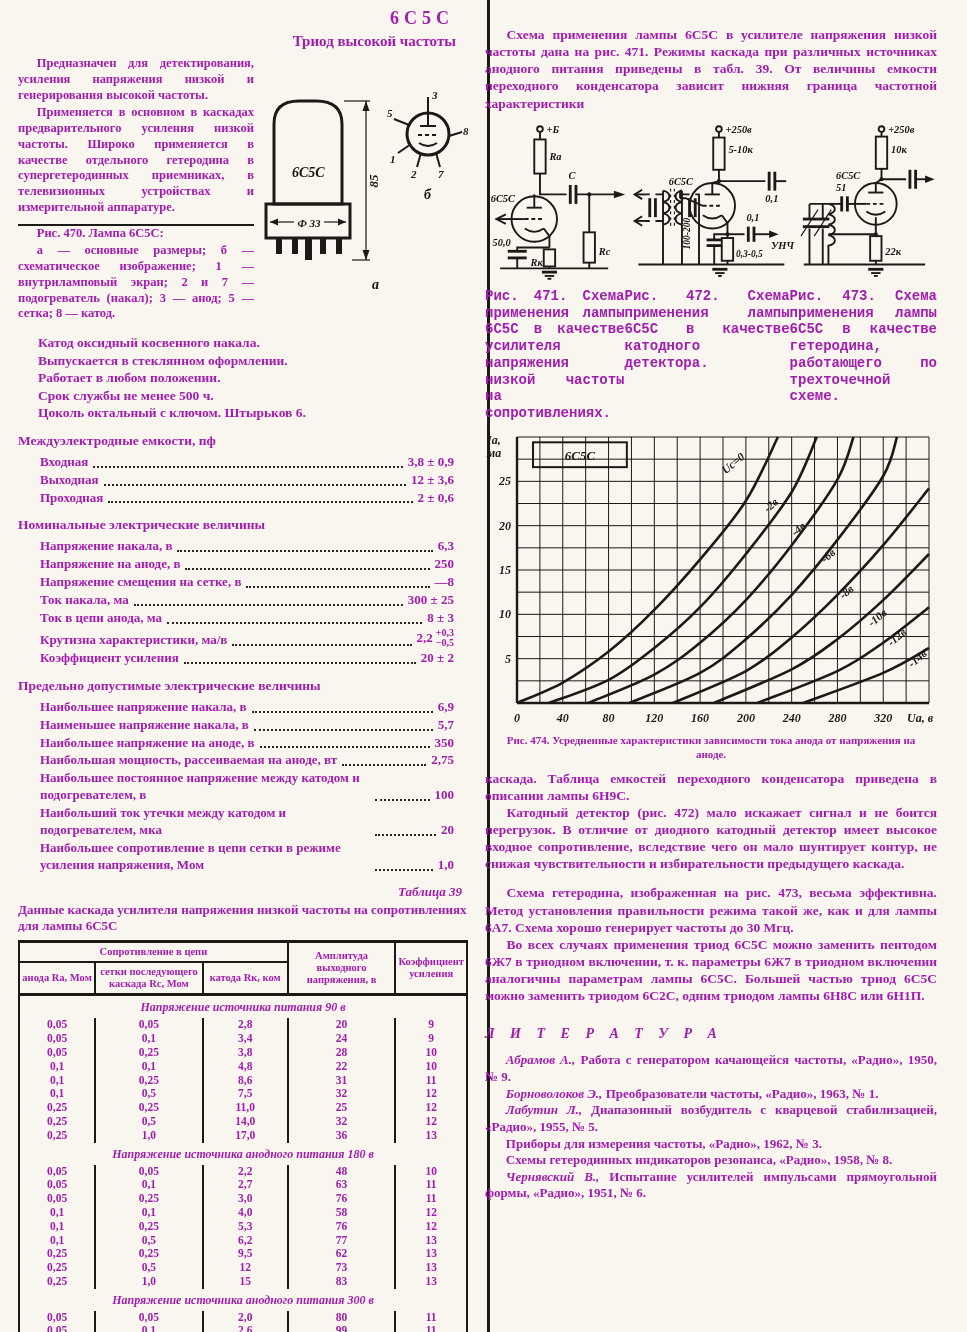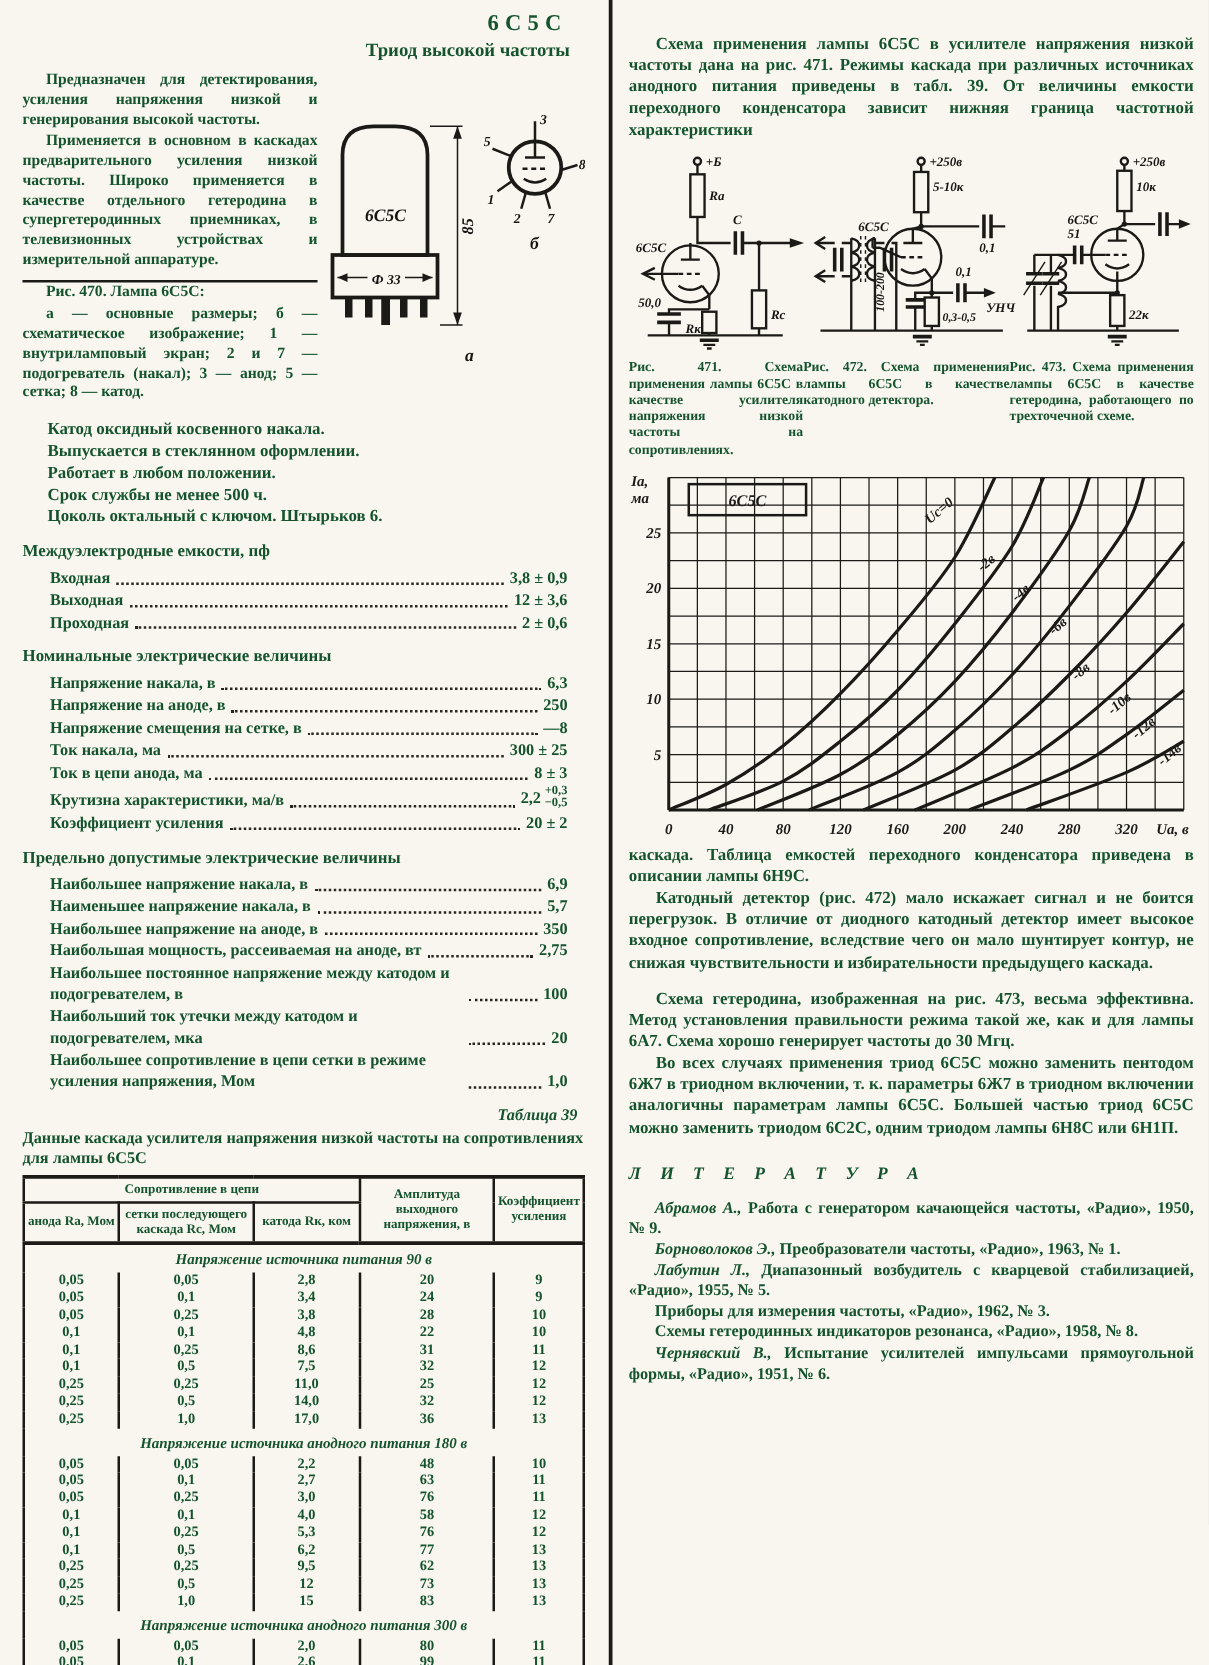--- a/index.html
+++ b/index.html
@@ -1,20 +1,20 @@
 <!DOCTYPE html>
 <html><head>
 <meta charset="utf-8">
 <style>
   html,body{margin:0;padding:0;background:#e9e6de;}
-  #page{position:relative;width:967px;height:1332px;background:#f8f6ef;color:#14532d;
+  #page{position:relative;width:967px;height:1332px;background:#f8f6ef;color:#a21caf;
         font-family:"Liberation Serif","DejaVu Serif",serif;font-weight:700;overflow:hidden;}
   .divider{position:absolute;left:487px;top:0;width:3px;height:1332px;background:#1c1a17;}
   .col-left{position:absolute;left:18px;top:0;width:450px;}
-  .col-right{position:absolute;left:503px;top:0;width:452px;}
+  .col-right{position:absolute;left:485px;top:0;width:452px;}
 
   
   .tube-id{font-size:18px;letter-spacing:5px;text-align:right;padding:8px 14px 0 0;}
   .subtitle{font-size:15px;text-align:right;padding:4px 12px 6px 0;}
 
   
   .introfig{display:flex;align-items:center;}
   .introcol{width:236px;}
   .introcol p{margin:0 0 2px 0;font-size:12.5px;line-height:1.26;text-align:justify;text-indent:1.5em;}
   .figcap{border-top:2.5px solid #1c1a17;margin-top:8px;padding-top:0;}
@@ -53,21 +53,21 @@
   .dtable td.tcell{font-size:11.5px;line-height:1.2;text-align:center;border-left:2px solid #1c1a17;padding:0 2px;}
   .dtable td.tcell:first-child{border-left:none;}
   .dtable td.tsecthead{font-size:12px;font-style:italic;text-align:center;padding:4px 0 3px 0;}
 
   
   .col-right p.body{margin:0;font-size:13.5px;line-height:1.27;text-align:justify;}
   .indent{text-indent:1.6em;}
   .p-top{margin-top:26px !important;}
   .circuits{display:flex;justify-content:space-between;margin-top:6px;}
   .circaps{display:flex;justify-content:space-between;margin:2px 0 10px 0;}
-  .circap{font-size:11px;line-height:1.2;text-align:justify;}
+  .circap{font-size:14px;line-height:1.2;text-align:justify;font-family:Liberation Mono, monospace;}
   .chartwrap{margin-top:2px;}
   .fig474{font-size:11px;line-height:1.25;text-align:center;margin:4px 18px 8px 18px;}
   .lithead{font-size:14px;font-style:italic;letter-spacing:6px;margin:22px 0 10px 0;}
   .lit{margin:0;font-size:13px;line-height:1.28;text-align:justify;text-indent:1.6em;}
   .lit-author{font-style:italic;}
 </style>
 </head>
 <body>
 
 <div id="page">
@@ -652,20 +652,21 @@
             <text transform="translate(394.7888888888889,188.54000000000002) rotate(-40)" text-anchor="middle" style="font-family:&quot;Liberation Serif&quot;,serif;font-weight:700;font-style:italic;fill:#1c1a17;font-size:11.5px">-10в</text>
             <text transform="translate(414.24444444444447,208.04666666666668) rotate(-40)" text-anchor="middle" style="font-family:&quot;Liberation Serif&quot;,serif;font-weight:700;font-style:italic;fill:#1c1a17;font-size:11.5px">-12в</text>
             <text transform="translate(434.84444444444443,229.32666666666665) rotate(-40)" text-anchor="middle" style="font-family:&quot;Liberation Serif&quot;,serif;font-weight:700;font-style:italic;fill:#1c1a17;font-size:11.5px">-14в</text>
           </g>
           <g>
             <rect x="48.022222222222226" y="10.319999999999993" width="93.84444444444445" height="24.826666666666654" fill="none" stroke="#1c1a17" stroke-width="2"></rect>
             <text x="94.94444444444446" y="27.73333333333332" text-anchor="middle" style="font-family:&quot;Liberation Serif&quot;,serif;font-weight:700;font-style:italic;fill:#1c1a17;font-size:13px">6С5С</text>
           </g>
         </svg>
     </div>
+    <div class="fig474">Рис. 474. Усредненные характеристики зависимости тока анода от напряжения на аноде.</div>
 
     <p class="body">каскада. Таблица емкостей переходного конденсатора приведена в описании лампы 6Н9С.</p>
     <p class="body indent">Катодный детектор (рис. 472) мало искажает сигнал и не боится перегрузок. В отличие от диодного катодный детектор имеет высокое входное сопротивление, вследствие чего он мало шунтирует контур, не снижая чувствительности и избирательности предыдущего каскада.</p>
     <p class="body indent" style="margin-top:12px">Схема гетеродина, изображенная на рис. 473, весьма эффективна. Метод установления правильности режима такой же, как и для лампы 6А7. Схема хорошо генерирует частоты до 30 Мгц.</p>
     <p class="body indent">Во всех случаях применения триод 6С5С можно заменить пентодом 6Ж7 в триодном включении, т. к. параметры 6Ж7 в триодном включении аналогичны параметрам лампы 6С5С. Большей частью триод 6С5С можно заменить триодом 6С2С, одним триодом лампы 6Н8С или 6Н1П.</p>
 
     <div class="lithead">Л И Т Е Р А Т У Р А</div>
     <div>
         <p class="lit"><span class="lit-author">Абрамов А.,</span> Работа с генератором качающейся частоты, «Радио», 1950, № 9.</p>
         <p class="lit"><span class="lit-author">Борноволоков Э.,</span> Преобразователи частоты, «Радио», 1963, № 1.</p>

